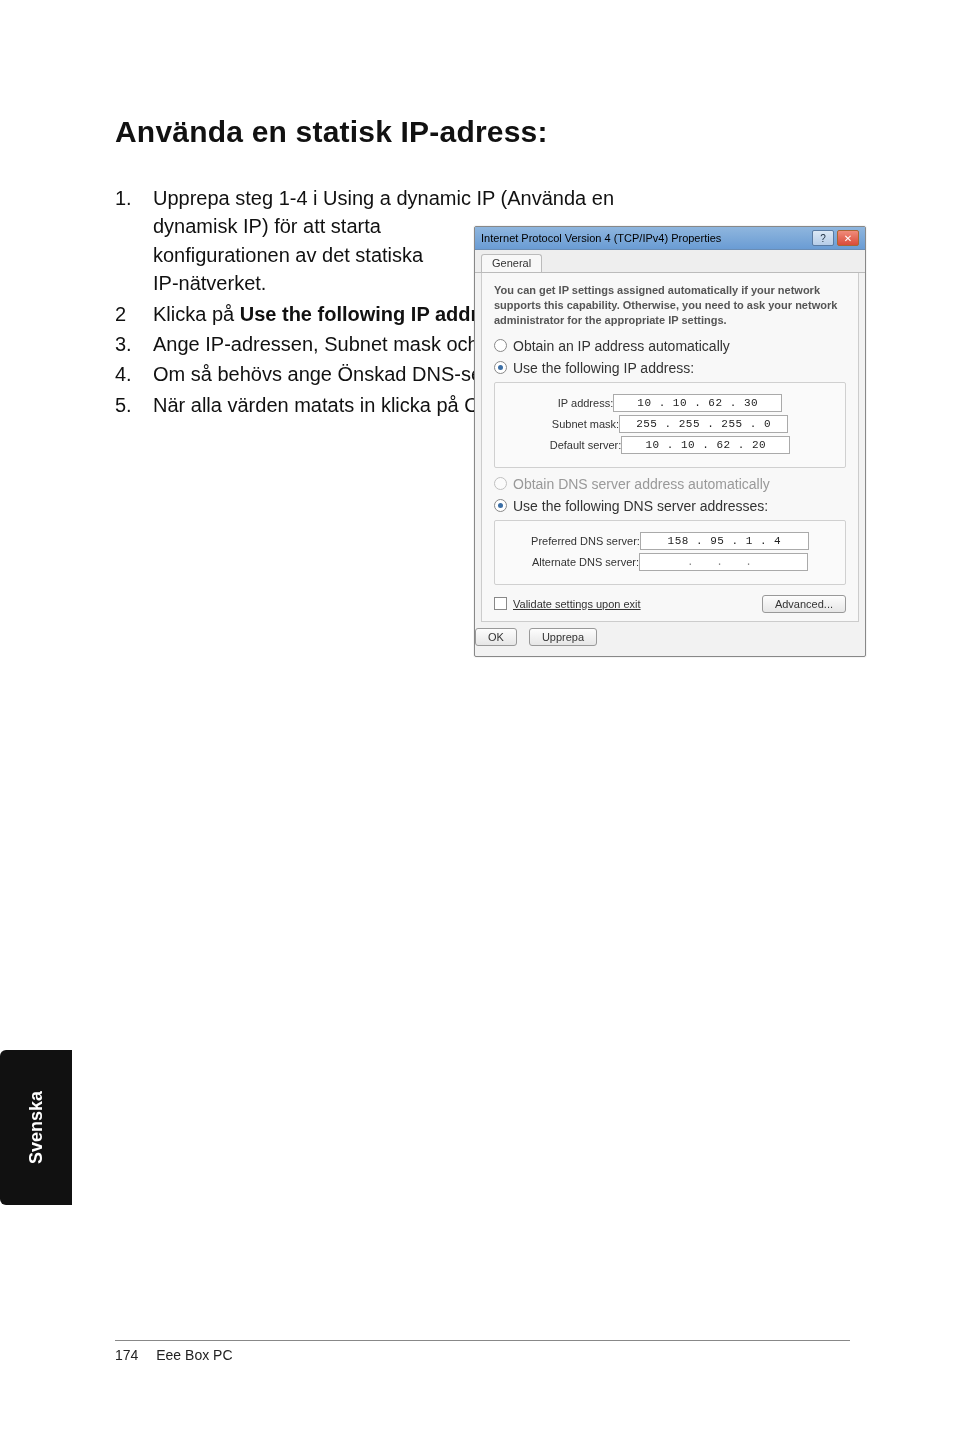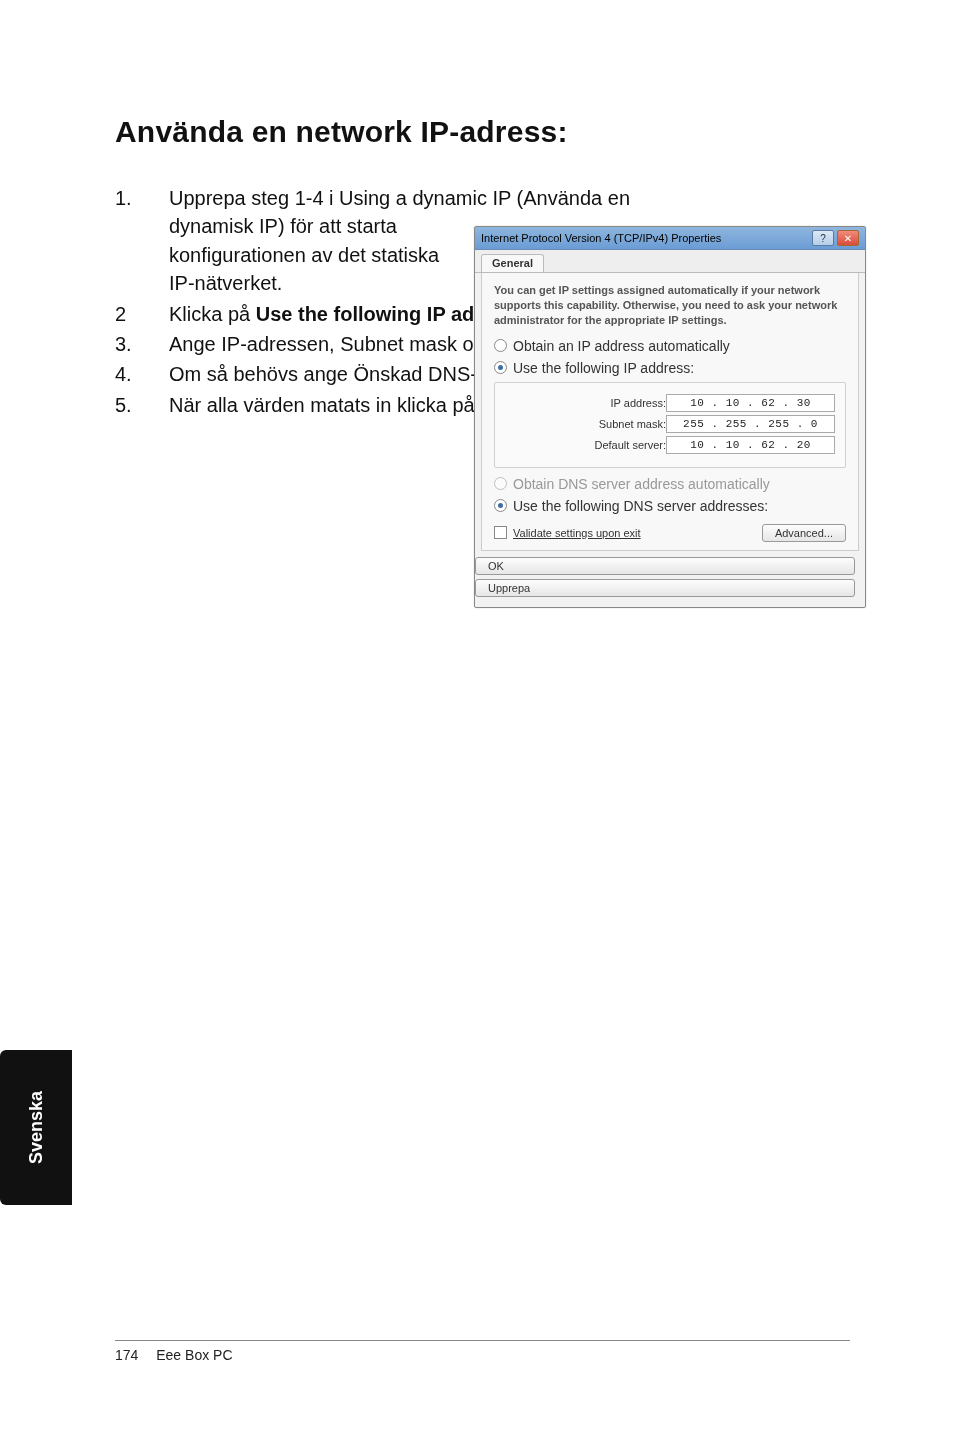--- a/index.html
+++ b/index.html
@@ -31,21 +31,20 @@
   }
   ol.main-list > li {
     display: flex;
     margin-bottom: 2px;
   }
   ol.main-list > li > .num {
     min-width: 38px;
   }
   ol.main-list > li > .body {
     flex: 1;
-    margin-left: 16px;
   }
   .wrap-col {
     width: 300px;
   }
   .full-width {
     width: 620px;
   }
   .strong { font-weight: 700; }
 
   
@@ -88,21 +87,20 @@
     border-bottom: 1px solid #bbb;
   }
   .tab {
     display: inline-block;
     background: #f8f8f8;
     border: 1px solid #bbb;
     border-bottom: none;
     padding: 2px 10px 3px 10px;
     font-size: 11px;
     border-radius: 3px 3px 0 0;
-    font-weight: bold;
   }
   .panel {
     background: #f8f8f8;
     margin: 0 6px 6px 6px;
     border: 1px solid #ccc;
     border-top: none;
     padding: 10px 12px 8px 12px;
   }
   .desc {
     color: #555;
@@ -130,21 +128,21 @@
     display: inline-flex; align-items: center; justify-content: center;
     background: #fff;
   }
   .radio.checked::after {
     content: ""; width: 5px; height: 5px; background: #3b6ea5; border-radius: 50%;
   }
   .radio.disabled { opacity: 0.5; }
   .field-row {
     display: flex;
     align-items: center;
-    justify-content: flex-end;
+    justify-content: center;
     margin: 3px 0;
     font-size: 11px;
   }
   .field-row .lbl { color: #333; }
   .ip-box {
     border: 1px solid #aaa;
     background: #fff;
     width: 155px;
     padding: 2px 6px;
     font-family: "Courier New", monospace;
@@ -173,23 +171,22 @@
   .btn {
     border: 1px solid #999;
     background: linear-gradient(#fdfdfd,#e6e6e6);
     padding: 2px 12px;
     font-size: 11px;
     border-radius: 3px;
   }
   .dlg-buttons {
     display: flex;
     justify-content: flex-start;
-    gap: 4px;
+    gap: 12px;
     padding: 0 10px 10px 0;
-    flex-direction: column;
   }
 
   
   .side-tab {
     position: absolute;
     left: 0;
     top: 1050px;
     width: 72px;
     height: 155px;
     background: #111;
@@ -212,21 +209,21 @@
     border-top: 1px solid #888;
     width: 735px;
     padding-top: 6px;
   }
   .footer .pagenum { display: inline-block; margin-right: 14px; }
 </style>
 </head>
 <body>
 
 <div class="page">
-  <h1>Använda en network IP-adress:</h1>
+  <h1>Använda en statisk IP-adress:</h1>
 
   <ol class="main-list">
     <li>
       <div class="num">1.</div>
       <div class="body full-width">
         <span>Upprepa steg 1-4 i Using a dynamic IP (Använda en</span><br>
         <span class="wrap-col" style="display:inline-block">dynamisk IP) för att starta konfigurationen av det statiska IP-nätverket.</span>
       </div>
     </li>
     <li>
@@ -288,20 +285,30 @@
     </div>
 
     <div class="radio-row">
       <span class="radio disabled"></span>
       <span style="color:#999">Obtain DNS server address automatically</span>
     </div>
     <div class="radio-row">
       <span class="radio checked"></span>
       <span>Use the following DNS server addresses:</span>
     </div>
+    <div class="group">
+      <div class="field-row">
+        <span class="lbl">Preferred DNS server:</span>
+        <span class="ip-box">158 . 95 . 1 . 4</span>
+      </div>
+      <div class="field-row">
+        <span class="lbl">Alternate DNS server:</span>
+        <span class="ip-box empty">.   .   .</span>
+      </div>
+    </div>
 
     <div class="validate-row">
       <div class="chk">
         <span class="chkbox"></span>
         <span>Validate settings upon exit</span>
       </div>
       <div class="btn">Advanced...</div>
     </div>
   </div>
   <div class="dlg-buttons">

